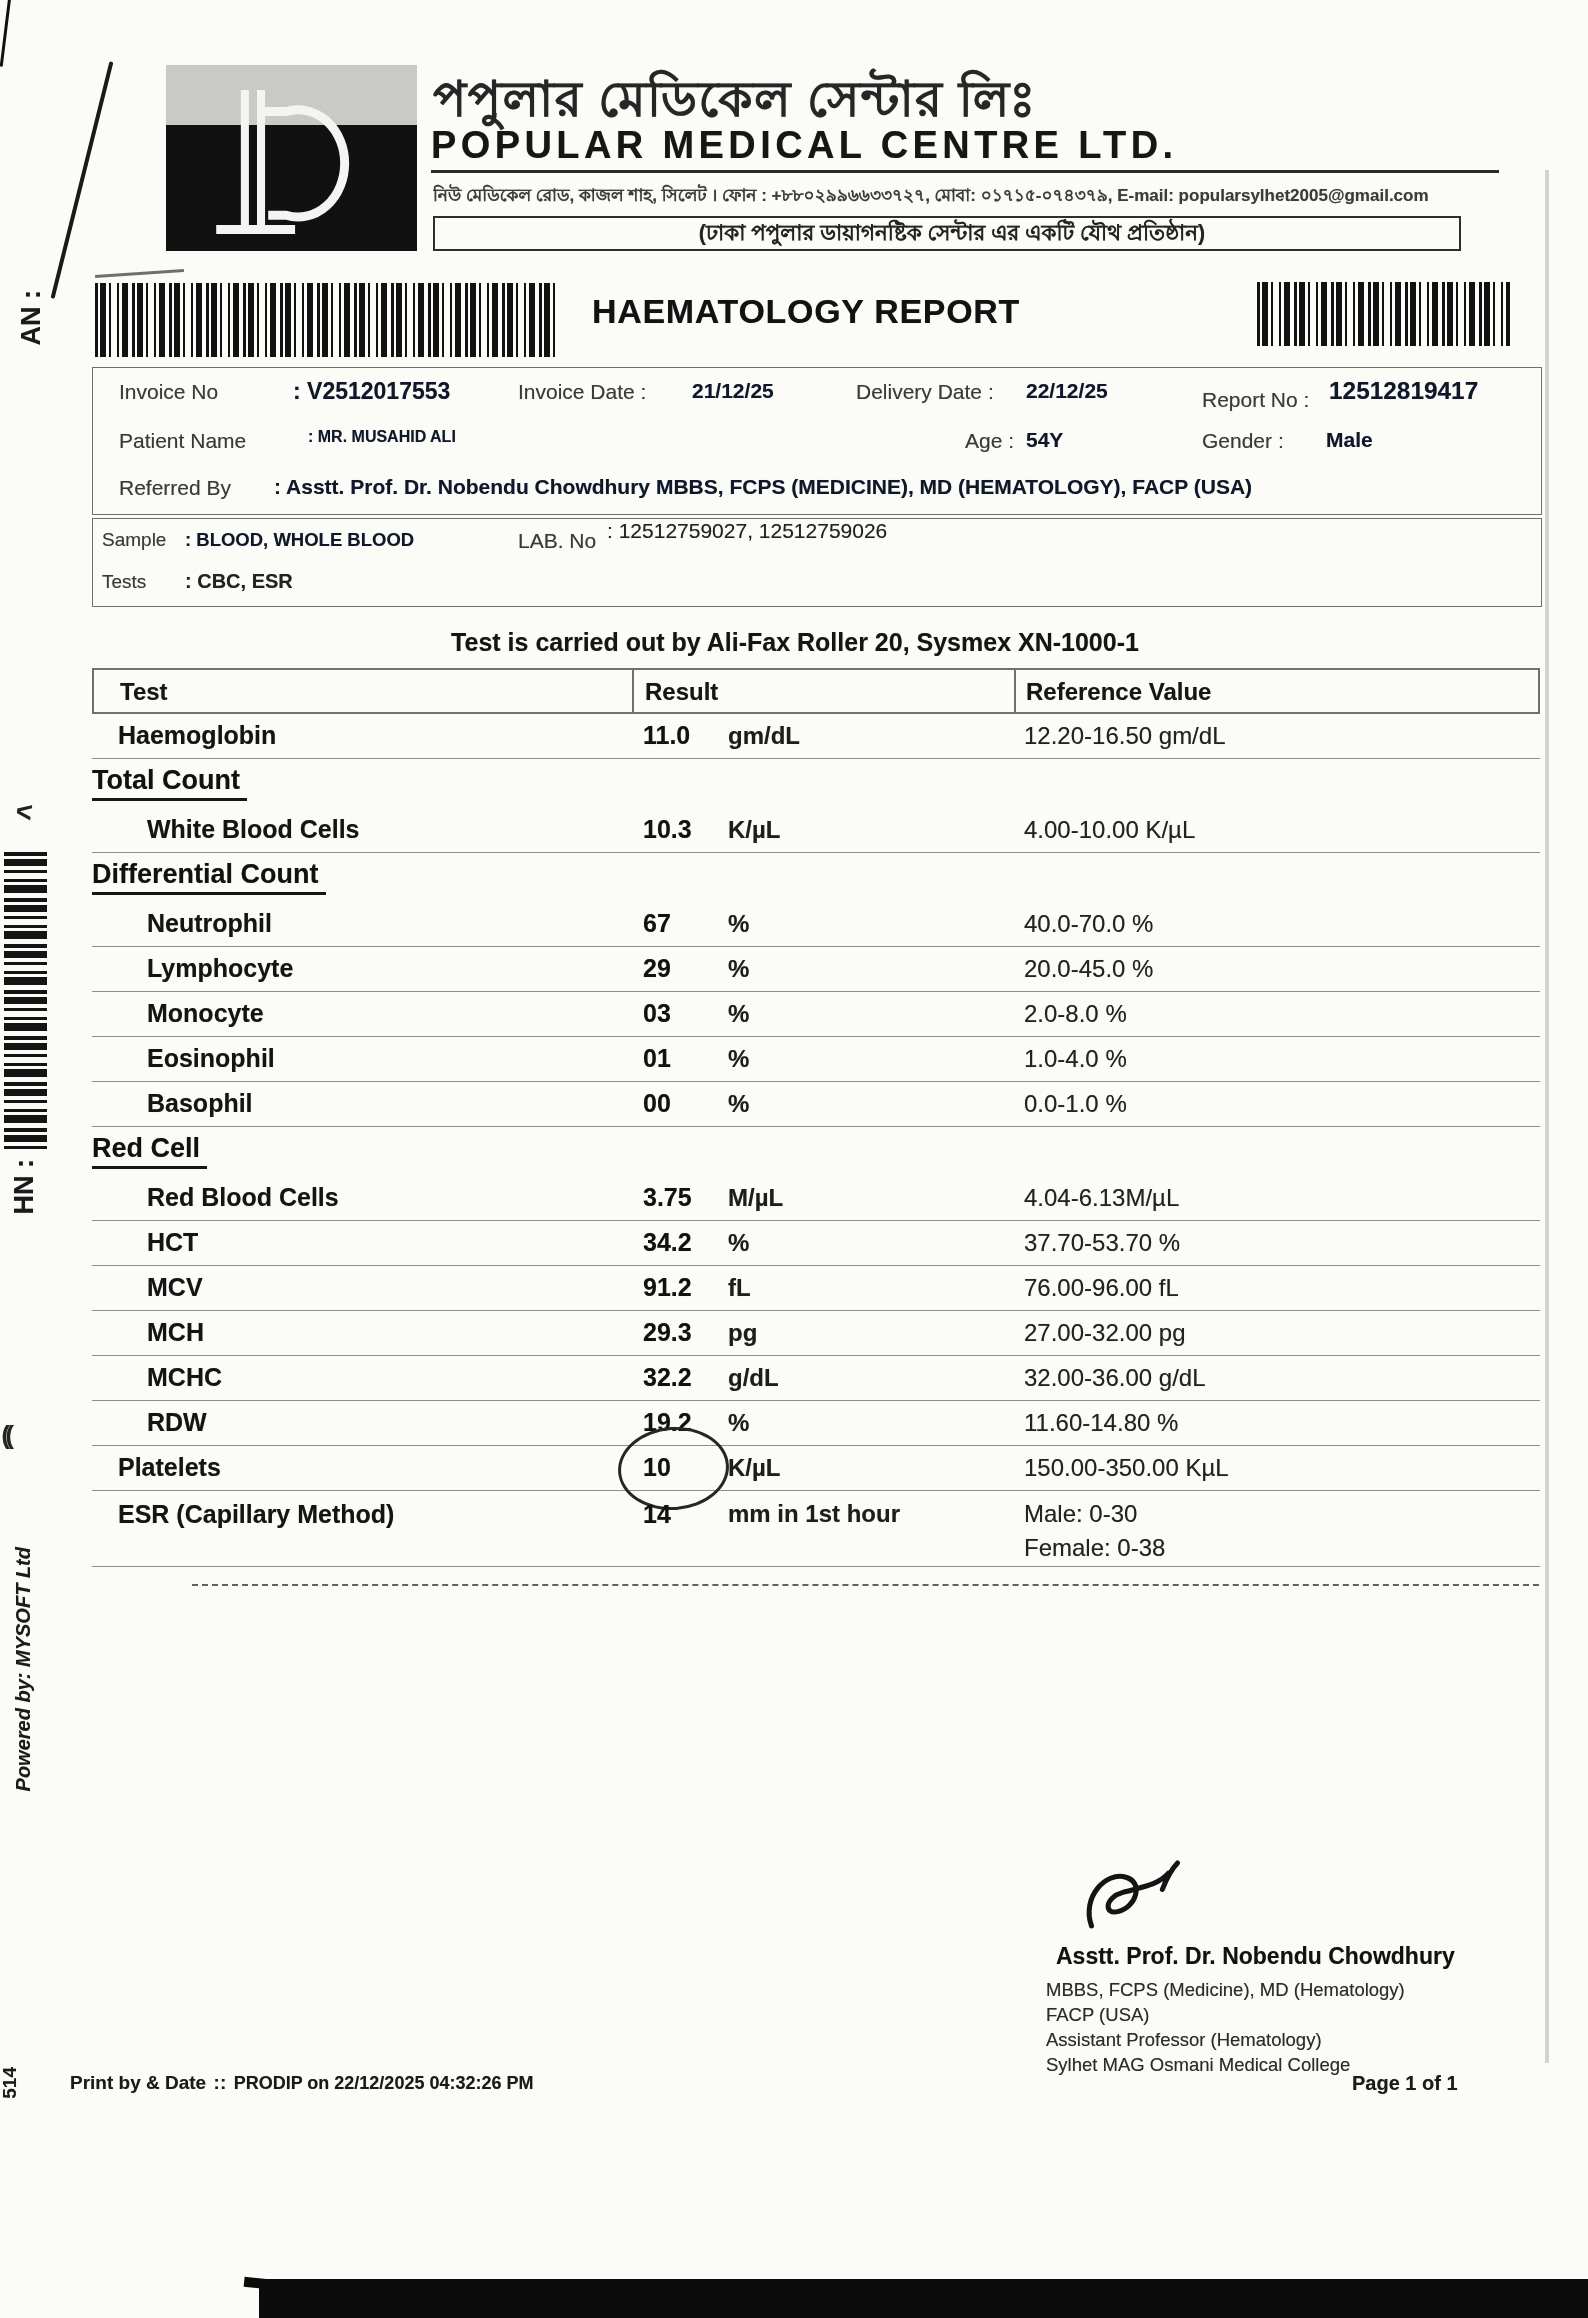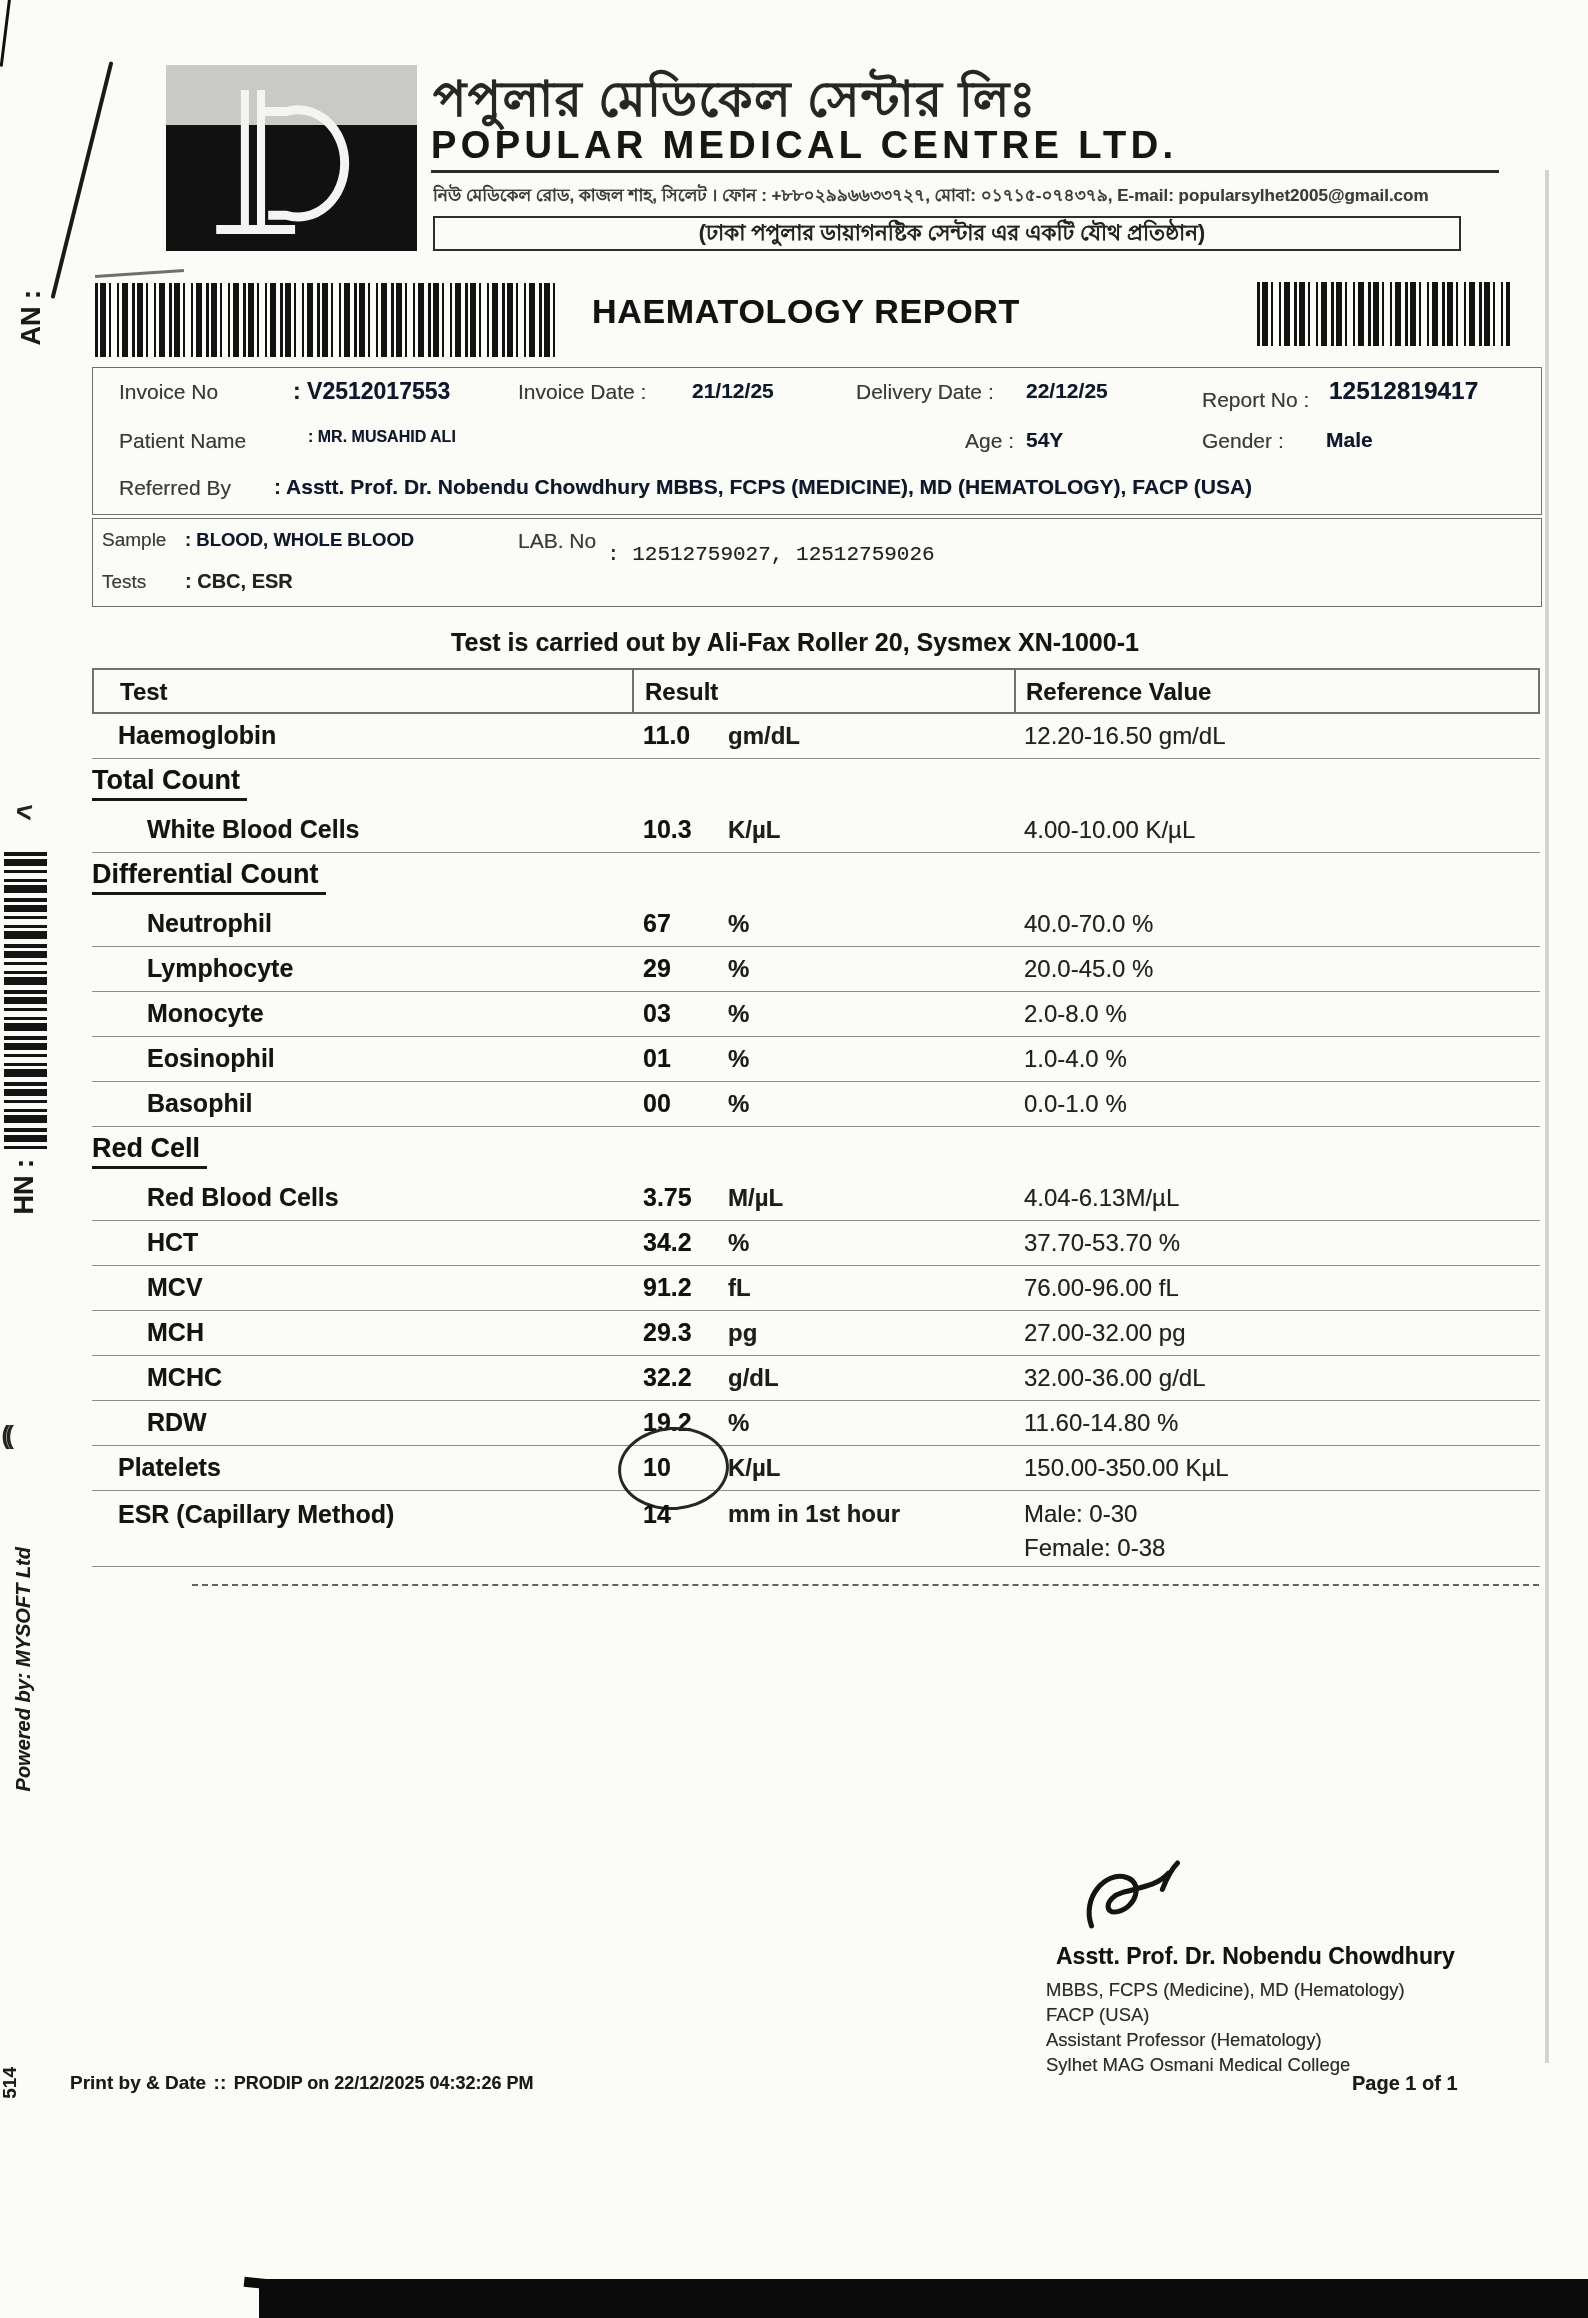--- a/index.html
+++ b/index.html
@@ -151,21 +151,21 @@
     <span class="ifield val" style="left:1233px;top:60px;">Male</span>
 
     <span class="ifield lbl" style="left:26px;top:108px;">Referred By</span>
     <span class="ifield val" style="left:181px;top:107px;font-size:21px;">: Asstt. Prof. Dr. Nobendu Chowdhury MBBS, FCPS (MEDICINE), MD (HEMATOLOGY), FACP (USA)</span>
   </div>
 
   <div class="ibox ibox2">
     <span class="ifield lbl" style="left:9px;top:10.4px;font-size:19px;">Sample</span>
     <span class="ifield val" style="left:92px;top:10.4px;font-size:18.5px;">: BLOOD, WHOLE BLOOD</span>
     <span class="ifield lbl" style="left:425px;top:9.6px;font-size:21px;">LAB. No</span>
-    <span class="ifield" style="left:514px;top:24px;font-size:21px;color:#222;font-family:Liberation Mono, monospace;">: 12512759027, 12512759026</span>
+    <span class="ifield" style="left:514px;top:0;font-size:21px;color:#222;">: 12512759027, 12512759026</span>
     <span class="ifield lbl" style="left:9px;top:52px;font-size:19px;">Tests</span>
     <span class="ifield" style="left:92px;top:51px;font-size:20px;color:#222;font-weight:bold;">: CBC, ESR</span>
   </div>
 
   <div class="machine">Test is carried out by Ali-Fax Roller 20, Sysmex XN-1000-1</div>
 
   <div class="tbl">
     <div class="t-head">
       <span class="h h-test">Test</span>
       <span class="sep sep1"></span>

